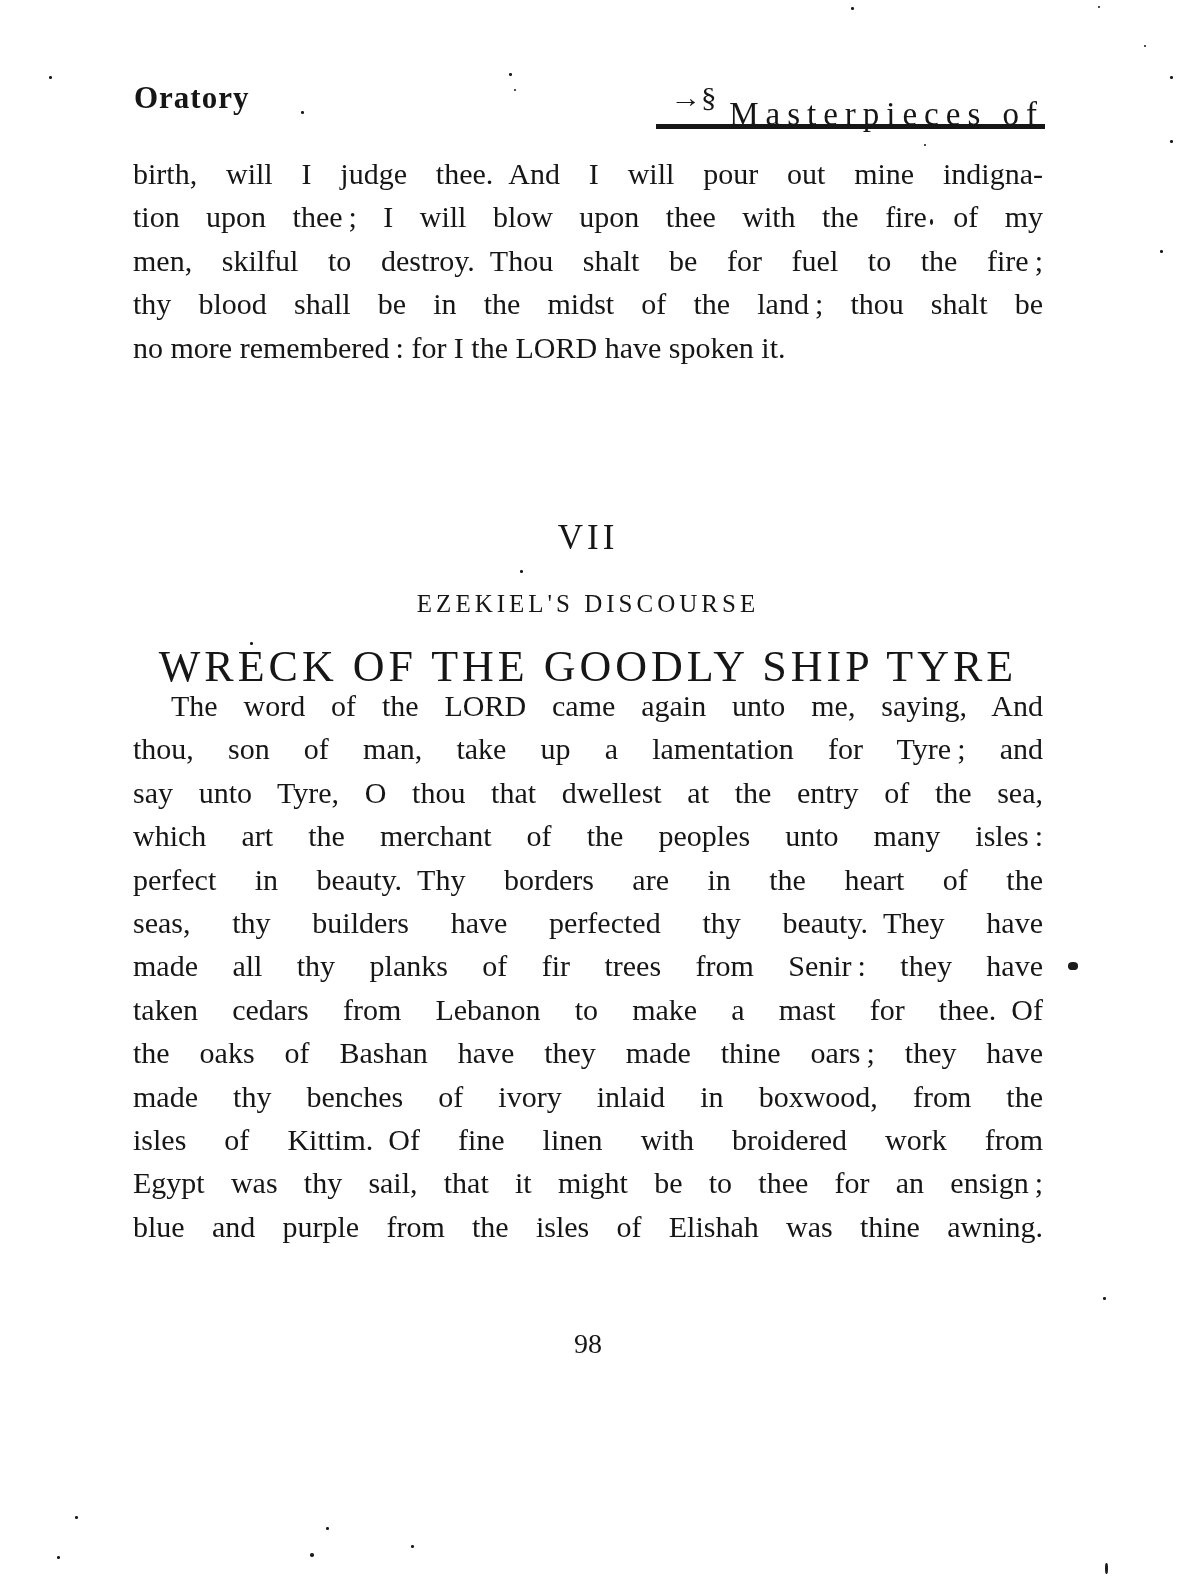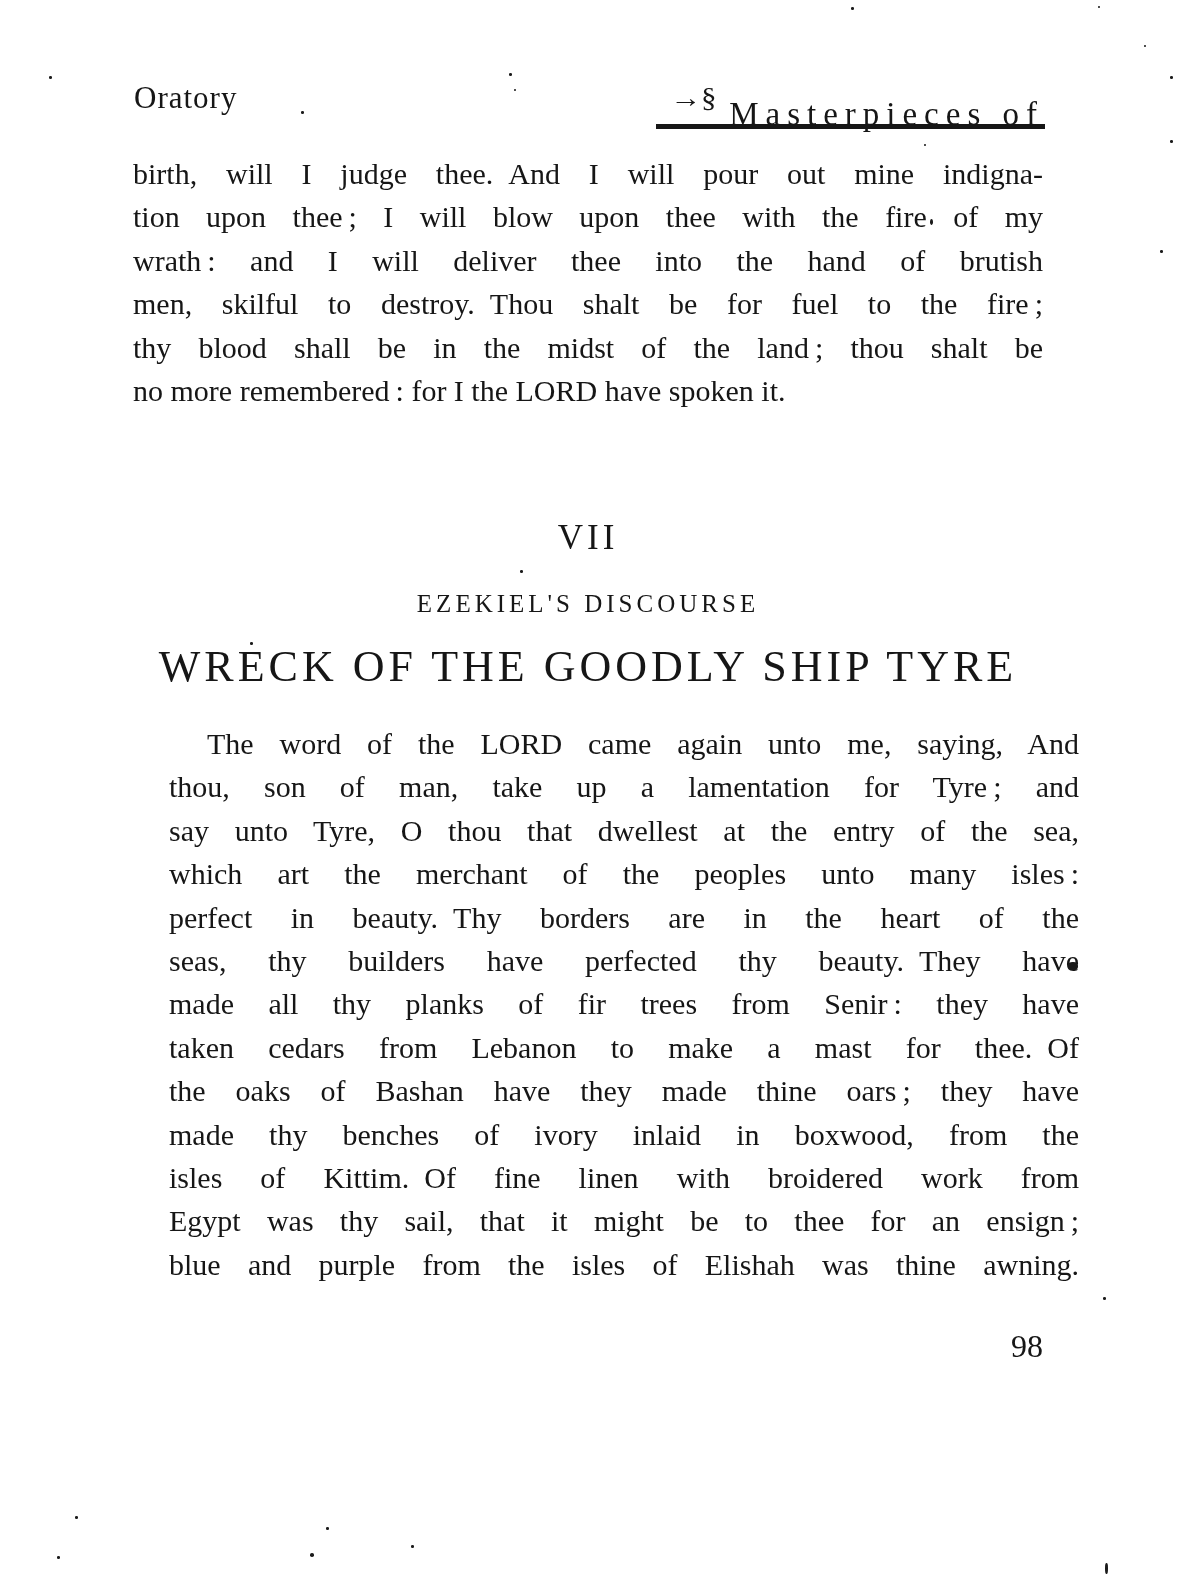--- a/index.html
+++ b/index.html
@@ -16,21 +16,21 @@
     overflow:hidden;
   }
   .page{position:absolute;inset:0;}
 
   
   .running-head{
     position:absolute;left:134px;top:80px;width:910px;
     display:flex;justify-content:space-between;align-items:flex-start;
   }
   .head-left{
-    font-size:31px;font-weight:400;letter-spacing:1px;
+    font-size:31px;font-weight:700;letter-spacing:1px;
   }
   .head-right{
     display:flex;align-items:flex-start;gap:16px;
   }
   .ornament{
     font-size:27px;margin-top:3px;letter-spacing:0;
     transform:scaleX(1.15);
   }
   .head-right-text{
     font-size:33px;letter-spacing:7px;font-weight:400;margin-top:16px;
@@ -46,35 +46,35 @@
     font-size:30px;line-height:43.4px;
   }
   .para .line{
     text-align:justify;
     -moz-text-align-last:justify;
     text-align-last:justify;
     white-space:normal;
   }
   .para1{top:152px;}
   .para1 .line:last-child{text-align-last:left;}
-  .para2{top:722px;margin-left:36px;}
+  .para2{top:684px;}
   .para2 .line:first-child{text-indent:38px;}
 
   
   .chapter-number,.chapter-subtitle,.chapter-title{
     position:absolute;left:133px;width:910px;text-align:center;
   }
   .chapter-number{top:518px;font-size:35px;letter-spacing:4px;}
   .chapter-subtitle{top:590px;font-size:25px;letter-spacing:4px;}
   .chapter-title{top:641px;font-size:44px;letter-spacing:4px;}
 
   
   .page-number{
     position:absolute;left:133px;width:910px;top:1328px;
-    text-align:right;font-size:32px;
+    text-align:center;font-size:28px;
   }
 
   
   .speck{
     position:absolute;background:#1b1b1b;border-radius:45%;
   }
 </style>
 </head>
 <body>
 
@@ -85,21 +85,20 @@
     <span class="head-right">
       <span class="ornament">→§</span>
       <span class="head-right-text">Masterpieces of</span>
     </span>
   </header>
   <div class="head-rule"></div>
 
   <section class="para para1">
       <div class="line">birth, will I judge thee. And I will pour out mine indigna-</div>
       <div class="line">tion upon thee ; I will blow upon thee with the fire of my</div>
-      <div class="line">wrath : and I will deliver thee into the hand of brutish</div>
       <div class="line">men, skilful to destroy. Thou shalt be for fuel to the fire ;</div>
       <div class="line">thy blood shall be in the midst of the land ; thou shalt be</div>
       <div class="line">no more remembered : for I the LORD have spoken it.</div>
     </section>
 
   <div class="chapter-number">VII</div>
 
   <div class="chapter-subtitle">EZEKIEL'S DISCOURSE</div>
 
   <div class="chapter-title">WRECK OF THE GOODLY SHIP TYRE</div>

